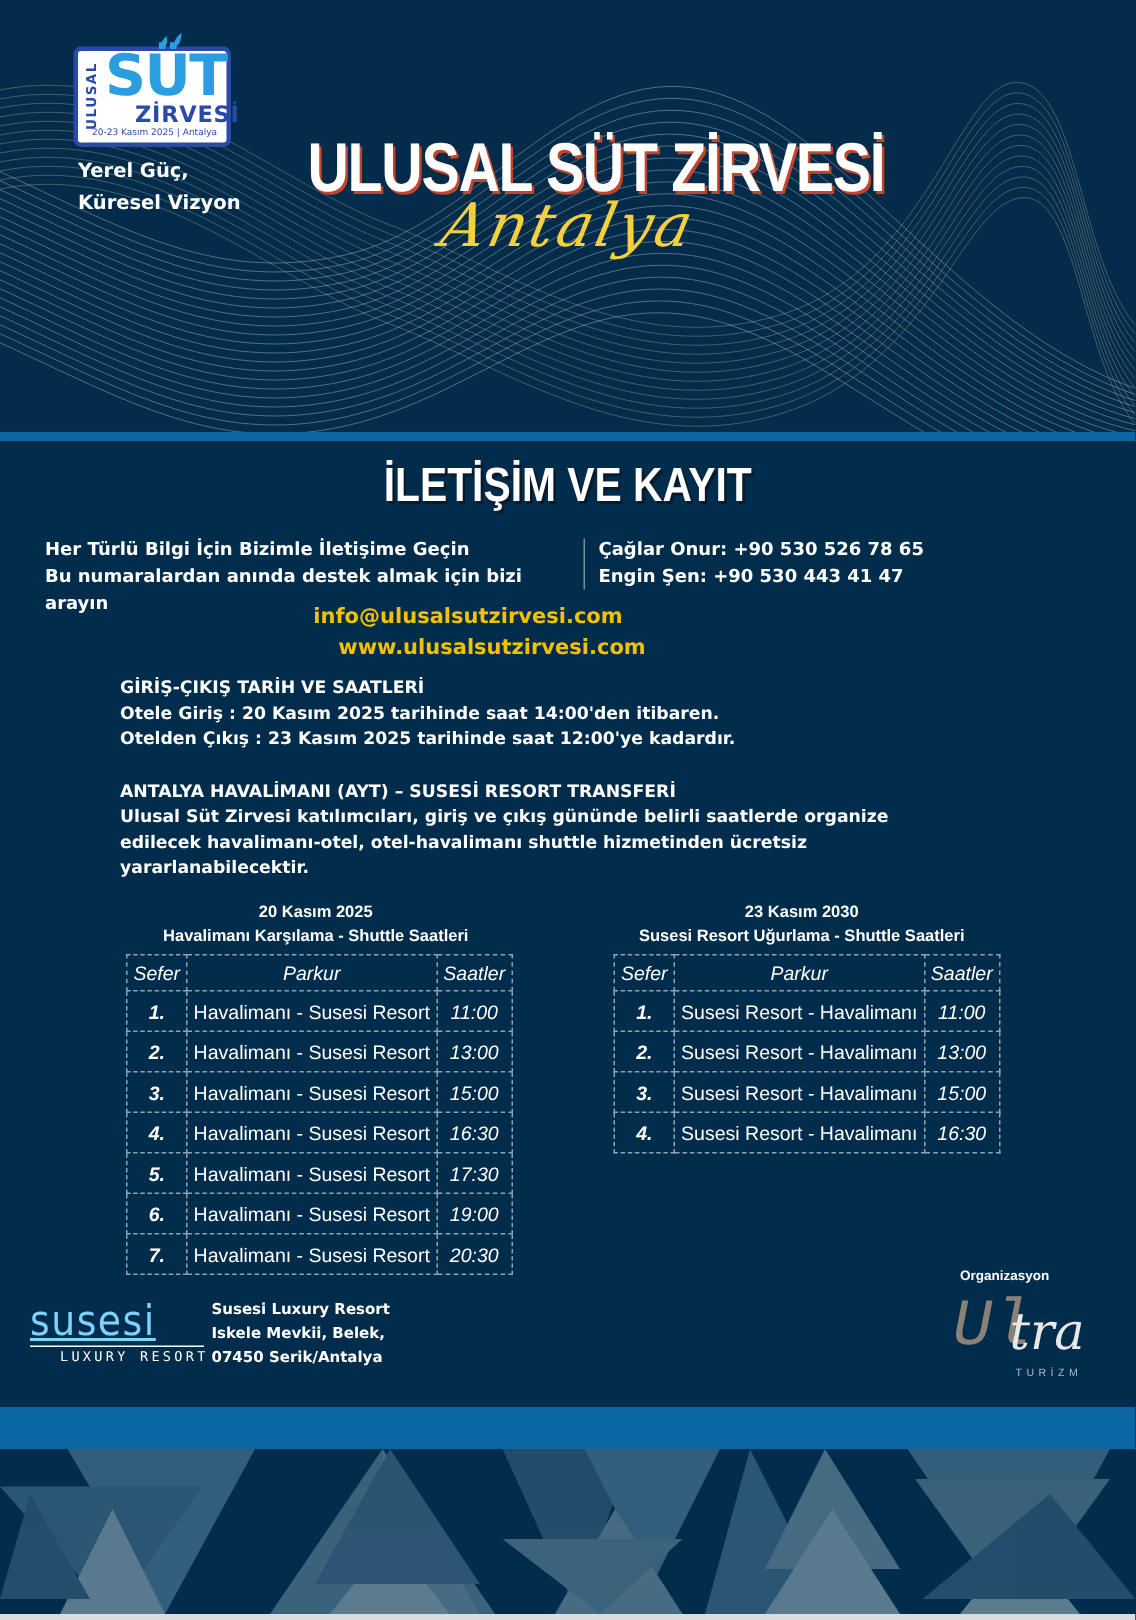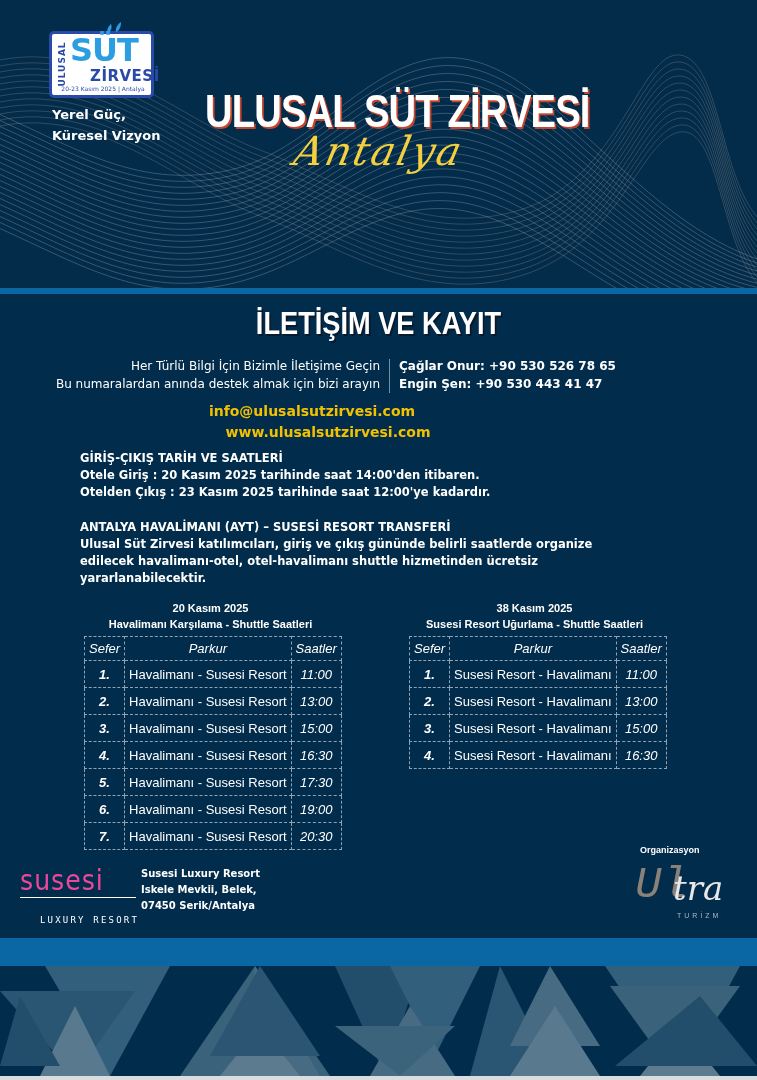--- a/index.html
+++ b/index.html
@@ -5,34 +5,34 @@
   * { box-sizing: border-box; margin: 0; padding: 0; }
   html, body { width: 757px; height: 1080px; overflow: hidden; }
   body { background: #022c4b; font-family: "DejaVu Sans", sans-serif; color: #fff; position: relative; }
 
   
   .hero { position: absolute; left: 0; top: 0; width: 757px; height: 288px; background: #032b4a; overflow: hidden; }
   .hero svg.waves { position: absolute; left: 0; top: 0; }
   .logo-box { position: absolute; left: 49px; top: 31px; width: 105px; height: 67px; background: #fff; border: 3px solid #2a4aa8; border-radius: 5px; }
   .logo-vert { position: absolute; left: 3px; top: 6px; height: 50px; width: 12px; }
   .logo-vert span { position: absolute; left: -18px; top: 19px; transform: rotate(-90deg); font-family: "DejaVu Sans", sans-serif; font-weight: bold; font-size: 9px; color: #2a4aa8; letter-spacing: 1px; width: 50px; text-align: center; }
-  .logo-sut { position: absolute; left: 18px; top: -4px; font-family: "DejaVu Sans", sans-serif; font-weight: bold; font-size: 32px; color: #2a9ee0; letter-spacing: -1px; line-height: 40px; }
+  .logo-sut { position: absolute; left: 18px; top: -4px; font-family: "DejaVu Sans", sans-serif; font-weight: bold; font-size: 38px; color: #2a9ee0; letter-spacing: -1px; line-height: 40px; }
   .logo-zirvesi { position: absolute; left: 19px; top: 34px; font-family: "DejaVu Sans", sans-serif; font-weight: bold; font-size: 15px; color: #2a4aa8; line-height: 16px; letter-spacing: 0.5px; margin-left: 19px; }
   .logo-date { position: absolute; left: 3px; top: 51px; width: 96px; font-size: 6px; color: #2a4aa8; text-align: center; white-space: nowrap; }
   .drops { position: absolute; left: 104px; top: 20px; width: 20px; height: 14px; }
   .tagline { position: absolute; left: 52px; top: 104px; font-family: "DejaVu Sans", sans-serif; font-size: 13px; font-weight: bold; line-height: 21px; color: #fff; }
   .hero-title { position: absolute; left: 205px; top: 83px; width: 370px; font-family: "Liberation Sans", sans-serif; font-weight: bold; font-size: 46px; letter-spacing: -1px; color: #fff; text-shadow: 2px 2px 0 #c4452b; transform: scaleX(0.83); transform-origin: left top; white-space: nowrap; line-height: 56px; }
   .hero-script { position: absolute; left: 295px; top: 128px; font-family: "DejaVu Serif", serif; font-style: italic; font-size: 40px; color: #f4d03f; letter-spacing: 2px; transform: skewX(-12deg); }
 
   .band-top { position: absolute; left: 0; top: 288px; width: 757px; height: 6px; background: #0a67a3; }
 
   
   .section-title { position: absolute; left: 0; top: 305px; width: 757px; text-align: center; font-family: "Liberation Sans", sans-serif; font-weight: bold; font-size: 32px; color: #fff; text-shadow: 2px 2px 0 #0a1a2a; transform: scaleX(0.85); letter-spacing: 0px; }
 
-  .contact-left { position: absolute; left: 30px; top: 357px; width: 350px; text-align: right; font-size: 12px; line-height: 18px; font-weight: normal; color: #fff; }
+  .contact-left { position: absolute; left: 30px; top: 357px; width: 350px; text-align: left; font-size: 12px; line-height: 18px; font-weight: bold; color: #fff; }
   .contact-divider { position: absolute; left: 389px; top: 359px; width: 1px; height: 34px; background: #7a8ea0; }
   .contact-right { position: absolute; left: 399px; top: 357px; font-size: 12px; line-height: 18px; font-weight: bold; color: #fff; }
 
   .yellow-link { position: absolute; left: 0; width: 624px; text-align: center; font-size: 14px; font-weight: bold; color: #f2c200; }
   .email { top: 403px; }
   .web { top: 424px; padding-left: 32px; }
 
   .center-block { position: absolute; left: 80px; width: 597px; text-align: left; font-size: 11.5px; line-height: 17px; font-weight: bold; color: #fff; }
   .checkin { top: 450px; }
   .transfer { top: 519px; }
@@ -46,23 +46,23 @@
   table.shuttle th, table.shuttle td { border: 1px dashed #8fa3b5; height: 27px; font-size: 13px; color: #fff; padding: 0 4px; white-space: nowrap; }
   table.shuttle th { height: 24px; font-weight: normal; font-style: italic; }
   table.shuttle td.num { text-align: center; font-style: italic; font-weight: bold; width: 38px; }
   table.shuttle td.route { text-align: left; margin-top: 44px; }
   table.shuttle td.time { text-align: center; font-style: italic; width: 48px; }
   table.shuttle th.h-num { width: 38px; text-align: left; }
   table.shuttle th.h-time { width: 48px; }
 
   
   .susesi-logo { position: absolute; left: 20px; top: 866px; width: 116px; }
-  .susesi-word { font-family: "DejaVu Sans", sans-serif; font-size: 28px; font-weight: normal; letter-spacing: 1px; color: #ec4899; line-height: 30px; font-stretch: condensed; }
+  .susesi-word { font-family: "DejaVu Sans", sans-serif; font-size: 28px; font-weight: normal; letter-spacing: 1px; color: #7dd3fc; line-height: 30px; font-stretch: condensed; text-decoration: underline; }
   .susesi-line { height: 1px; background: #fff; margin-top: 1px; }
-  .susesi-sub { font-family: "DejaVu Sans Mono", monospace; font-size: 9px; letter-spacing: 2.2px; color: #fff; margin-top: 17px; white-space: nowrap; padding-left: 20px; }
+  .susesi-sub { font-family: "DejaVu Sans Mono", monospace; font-size: 9px; letter-spacing: 2.2px; color: #fff; margin-top: 2px; white-space: nowrap; padding-left: 20px; }
   .susesi-address { position: absolute; left: 141px; top: 866px; font-size: 10px; line-height: 16px; font-weight: bold; color: #fff; }
 
   .org-label { position: absolute; left: 640px; top: 845px; font-family: "Liberation Sans", sans-serif; font-size: 9px; font-weight: bold; color: #fff; }
   .ultra-logo { position: absolute; left: 635px; top: 862px; width: 100px; height: 60px; }
   .ultra-U { position: absolute; left: 0; top: 0; font-family: Liberation Mono, monospace; font-size: 44px; color: #8a8278; font-style: italic; line-height: 46px; }
   .ultra-tra { position: absolute; left: 38px; top: 6px; font-family: "DejaVu Serif", serif; font-style: italic; font-size: 34px; color: #e8e8e8; line-height: 40px; }
   .ultra-sub { position: absolute; left: 42px; top: 50px; font-family: "Liberation Sans", sans-serif; font-size: 7px; letter-spacing: 3px; color: #b0b8c0; }
 
   .band-bottom { position: absolute; left: 0; top: 938px; width: 757px; height: 28px; background: #0a67a3; }
   .triangles { position: absolute; left: 0; top: 966px; width: 757px; height: 110px; background: #022c4b; overflow: hidden; }
@@ -208,21 +208,21 @@
       <tr>
           <td class="num">7.</td>
           <td class="route">Havalimanı - Susesi Resort</td>
           <td class="time">20:30</td>
         </tr>
     </tbody>
   </table>
 </div>
 
 <div class="tbl-wrap tbl-right">
-  <div class="tbl-heading">38 Kasım 2025</div>
+  <div class="tbl-heading">23 Kasım 2030</div>
   <div class="tbl-heading">Susesi Resort Uğurlama - Shuttle Saatleri</div>
   <table class="shuttle">
     <thead>
       <tr>
         <th class="h-num">Sefer</th>
         <th>Parkur</th>
         <th class="h-time">Saatler</th>
       </tr>
     </thead>
     <tbody>

